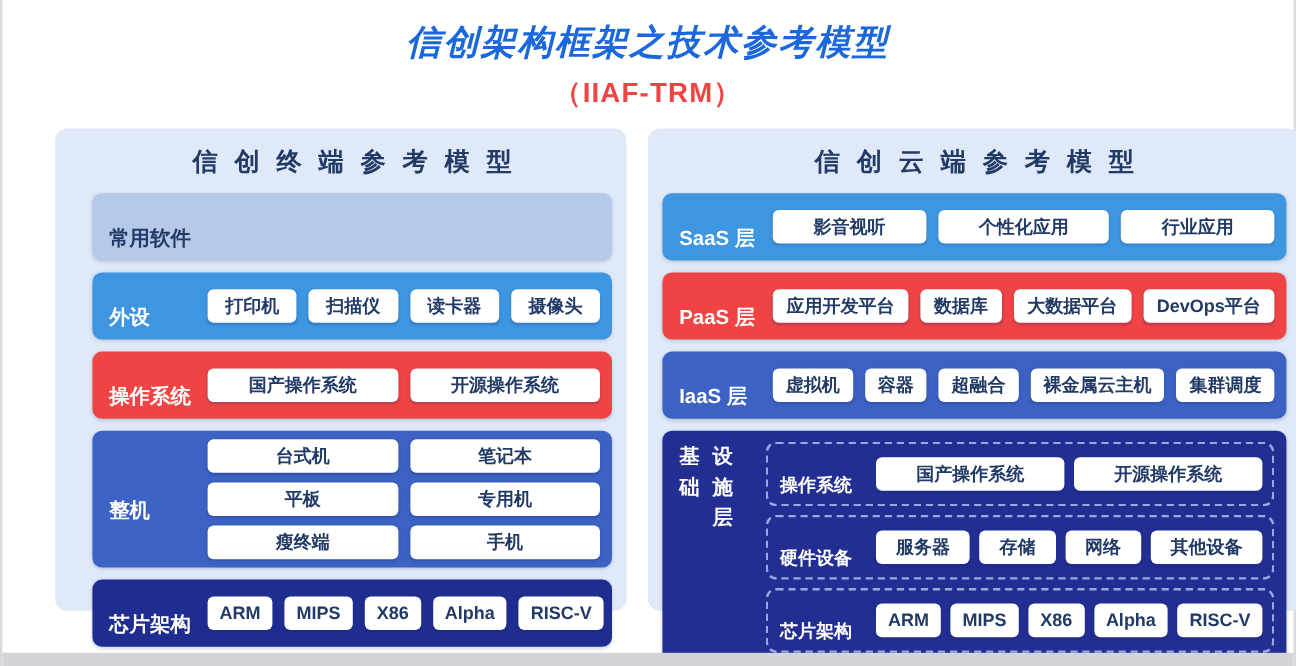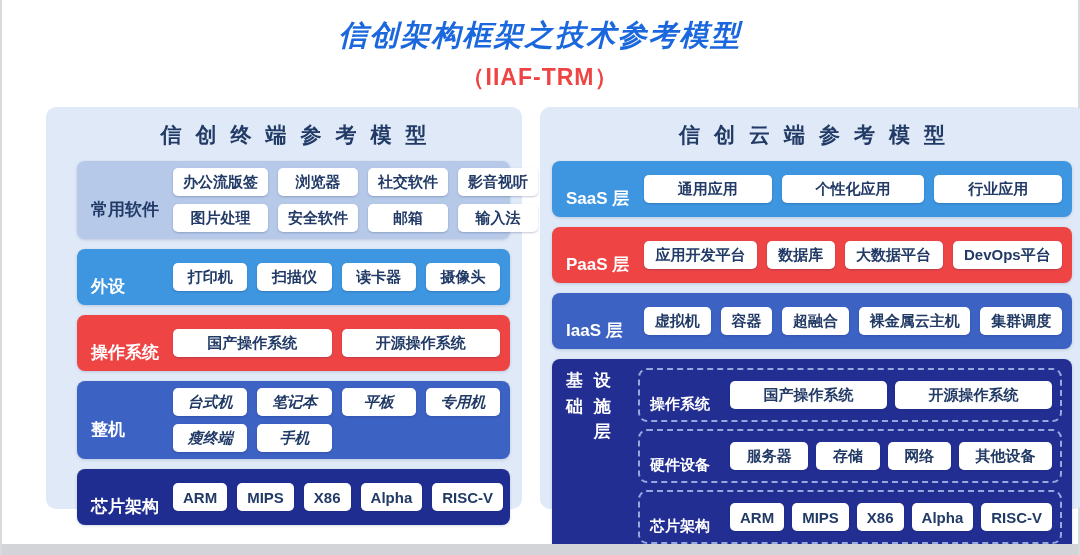--- a/index.html
+++ b/index.html
@@ -43,21 +43,21 @@
   .style-azure{background:#3e96e0;}
   .style-blue{background:#ef4444;}
   .style-indigo{background:#3c62c4;}
   .style-navy{background:#202d90;}
   .style-azure .row-label,.style-blue .row-label,
   .style-indigo .row-label,.style-navy .row-label{color:#ffffff;}
   .row-items{flex:1;min-width:0;}
   .row-items.flex{display:flex;gap:10px;}
   .row-items.grid{display:grid;gap:8px 10px;}
   .row-items.cols-4{grid-template-columns:repeat(4,1fr);}
-  .row-items.cols-3{grid-template-columns:repeat(4,1fr);font-style:italic;}
+  .row-items.cols-3{grid-template-columns:repeat(2,1fr);}
   .chip{
     background:#ffffff;color:#223a66;font-size:15px;font-weight:bold;
     border-radius:5px;height:28px;display:flex;align-items:center;justify-content:center;
     padding:0 10px;white-space:nowrap;box-shadow:0 1px 2px rgba(20,40,100,0.25);
   }
   .row-items.flex .chip{flex:1 1 auto;}
   
   .infra{
     background:#232e93;border-radius:8px;display:flex;align-items:stretch;
     padding:9px 10px;box-shadow:0 1px 3px rgba(30,50,110,0.18);
@@ -85,30 +85,20 @@
     <div class="title-line2">（IIAF-TRM）</div>
   </header>
 
   <main class="panels">
 
     <section class="panel panel-left">
       <h2 class="panel-title">信创终端参考模型</h2>
       <div id="left-rows">
           <div class="row style-light">
             <div class="row-label">常用软件</div>
-            <div class="row-items grid cols-4">
-              <span class="chip">办公流版签</span>
-              <span class="chip">浏览器</span>
-              <span class="chip">社交软件</span>
-              <span class="chip">影音视听</span>
-              <span class="chip">图片处理</span>
-              <span class="chip">安全软件</span>
-              <span class="chip">邮箱</span>
-              <span class="chip">输入法</span>
-            </div>
           </div>
           <div class="row style-azure">
             <div class="row-label">外设</div>
             <div class="row-items flex">
               <span class="chip">打印机</span>
               <span class="chip">扫描仪</span>
               <span class="chip">读卡器</span>
               <span class="chip">摄像头</span>
             </div>
           </div>
@@ -142,21 +132,21 @@
           </div>
         </div>
     </section>
 
     <section class="panel panel-right">
       <h2 class="panel-title">信创云端参考模型</h2>
       <div id="right-rows">
           <div class="row style-azure">
             <div class="row-label">SaaS 层</div>
             <div class="row-items flex">
-              <span class="chip">通用应用</span>
+              <span class="chip">影音视听</span>
               <span class="chip">个性化应用</span>
               <span class="chip">行业应用</span>
             </div>
           </div>
           <div class="row style-blue">
             <div class="row-label">PaaS 层</div>
             <div class="row-items flex">
               <span class="chip">应用开发平台</span>
               <span class="chip">数据库</span>
               <span class="chip">大数据平台</span>

